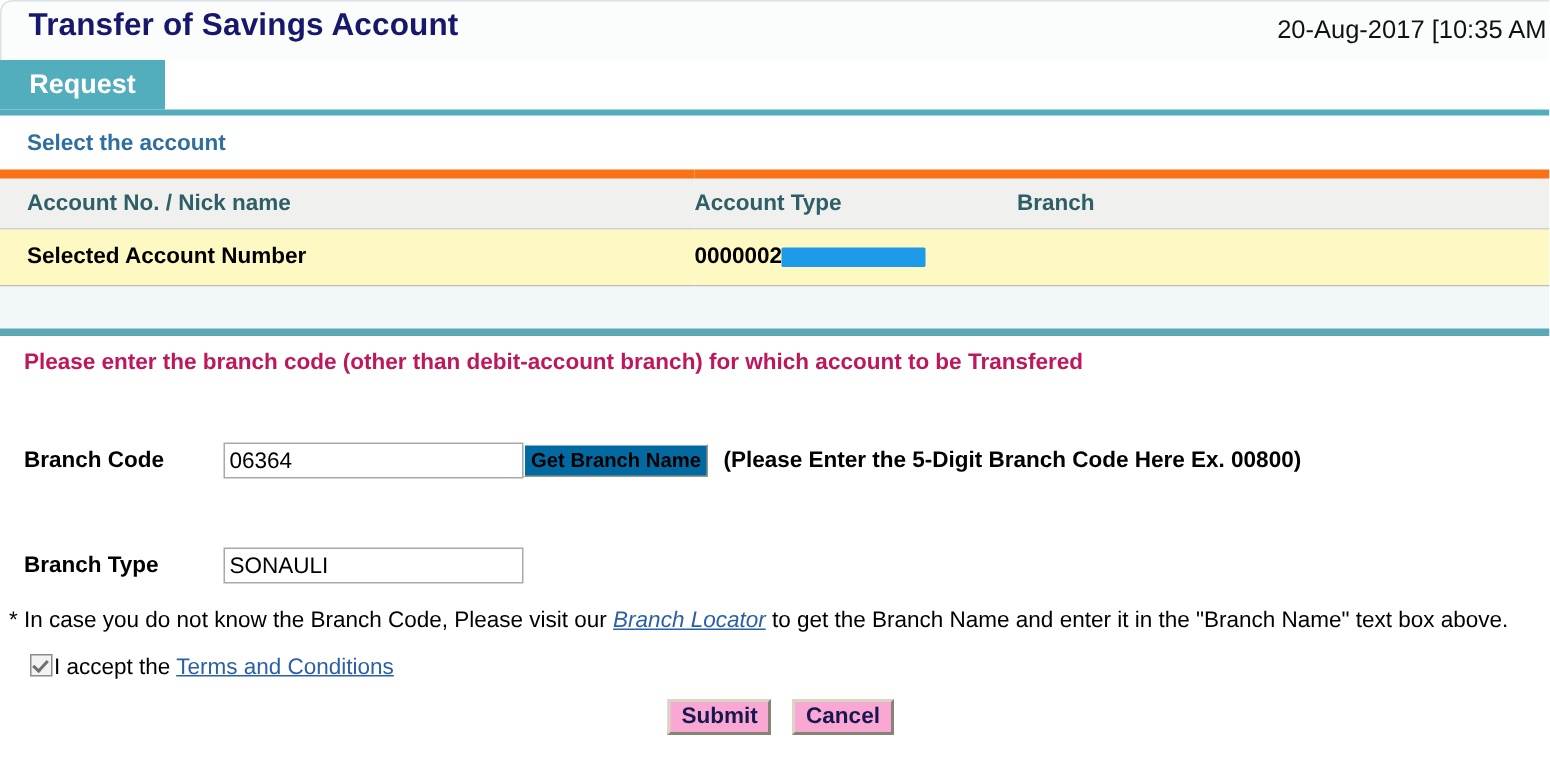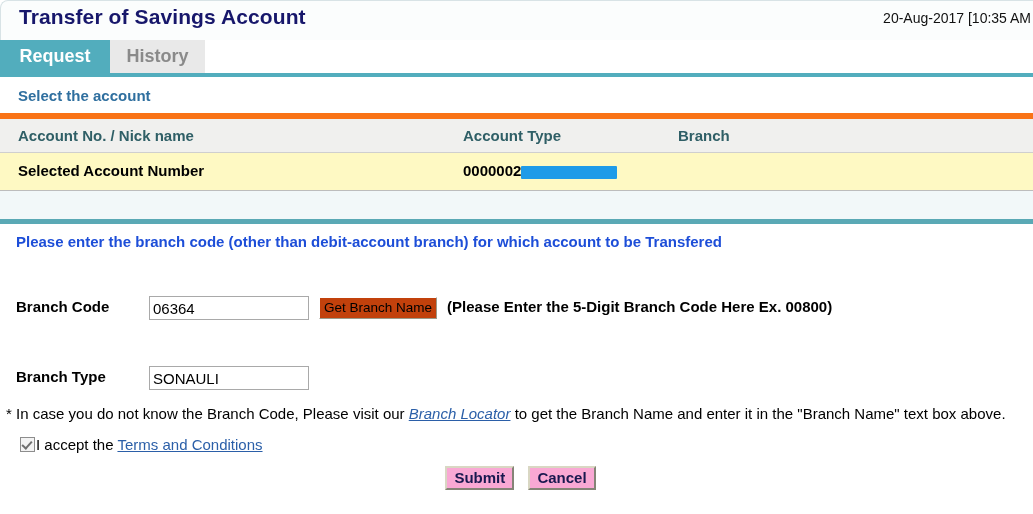--- a/index.html
+++ b/index.html
@@ -34,21 +34,21 @@
     font-size: 21px;
     font-weight: bold;
     color: #17176b;
     letter-spacing: 0.1px;
     white-space: nowrap;
   }
   .timestamp {
     position: absolute;
     right: 2px;
     top: 9px;
-    font-size: 14px;
+    font-size: 17px;
     color: #111111;
     white-space: nowrap;
   }
 
   
   .tabbar {
     position: relative;
     height: 37px;
     background: #ffffff;
     border-bottom: 4px solid #52adbd;
@@ -159,59 +159,58 @@
     height: 28px;
     background: #f2f8f9;
     border-bottom: 5px solid #5aa9b5;
   }
 
   
   .instr {
     padding: 9px 0 10px 16px;
     font-size: 15px;
     font-weight: bold;
-    color: #1d4ed8;
+    color: #be185d;
   }
   .frow {
     padding-left: 16px;
     margin-bottom: 10px;
     white-space: nowrap;
     line-height: 26px;
   }
   .flabel {
     display: inline-block;
     font-weight: bold;
     font-size: 15px;
     color: #000;
     margin-top: 34px;
   }
   .flabel.w1 { width: 133px; }
   .tinput {
-    width: 160px;
+    width: 200px;
     height: 24px;
     font-family: "Liberation Sans", sans-serif;
     font-size: 15px;
     padding: 0 3px;
     border: 1px solid #a9a9a9;
     background: #ffffff;
     color: #000;
     box-sizing: border-box;
     vertical-align: middle;
   }
   .btn-tan {
     font-family: "Liberation Sans", sans-serif;
     font-size: 13.5px;
-    font-weight: normal;
-    color: #000;
-    background: #c2410c;
+    font-weight: bold;
+    color: #000;
+    background: #0369a1;
     border: 1px solid #9a9a8a;
     border-top-color: #ffffff;
     border-left-color: #ffffff;
     padding: 2px 4px 3px 4px;
-    margin-left: 10px;
     cursor: pointer;
     vertical-align: middle;
   }
   .hint {
     font-weight: bold;
     font-size: 15px;
     margin-left: 10px;
     color: #000;
   }
 
@@ -277,21 +276,20 @@
 </head>
 <body>
 
 <div class="page-head">
   <div class="page-title">Transfer of Savings Account</div>
   <div class="timestamp">20-Aug-2017 [10:35 AM</div>
 </div>
 
 <div class="tabbar">
   <div class="tab active">Request</div>
-  <div class="tab inactive">History</div>
 </div>
 
 <div class="sec-head">Select the account</div>
 
 <table class="acct-table">
   <thead>
     <tr>
       <th class="c1">Account No. / Nick name</th>
       <th class="c2">Account Type</th>
       <th class="c3">Branch</th>

